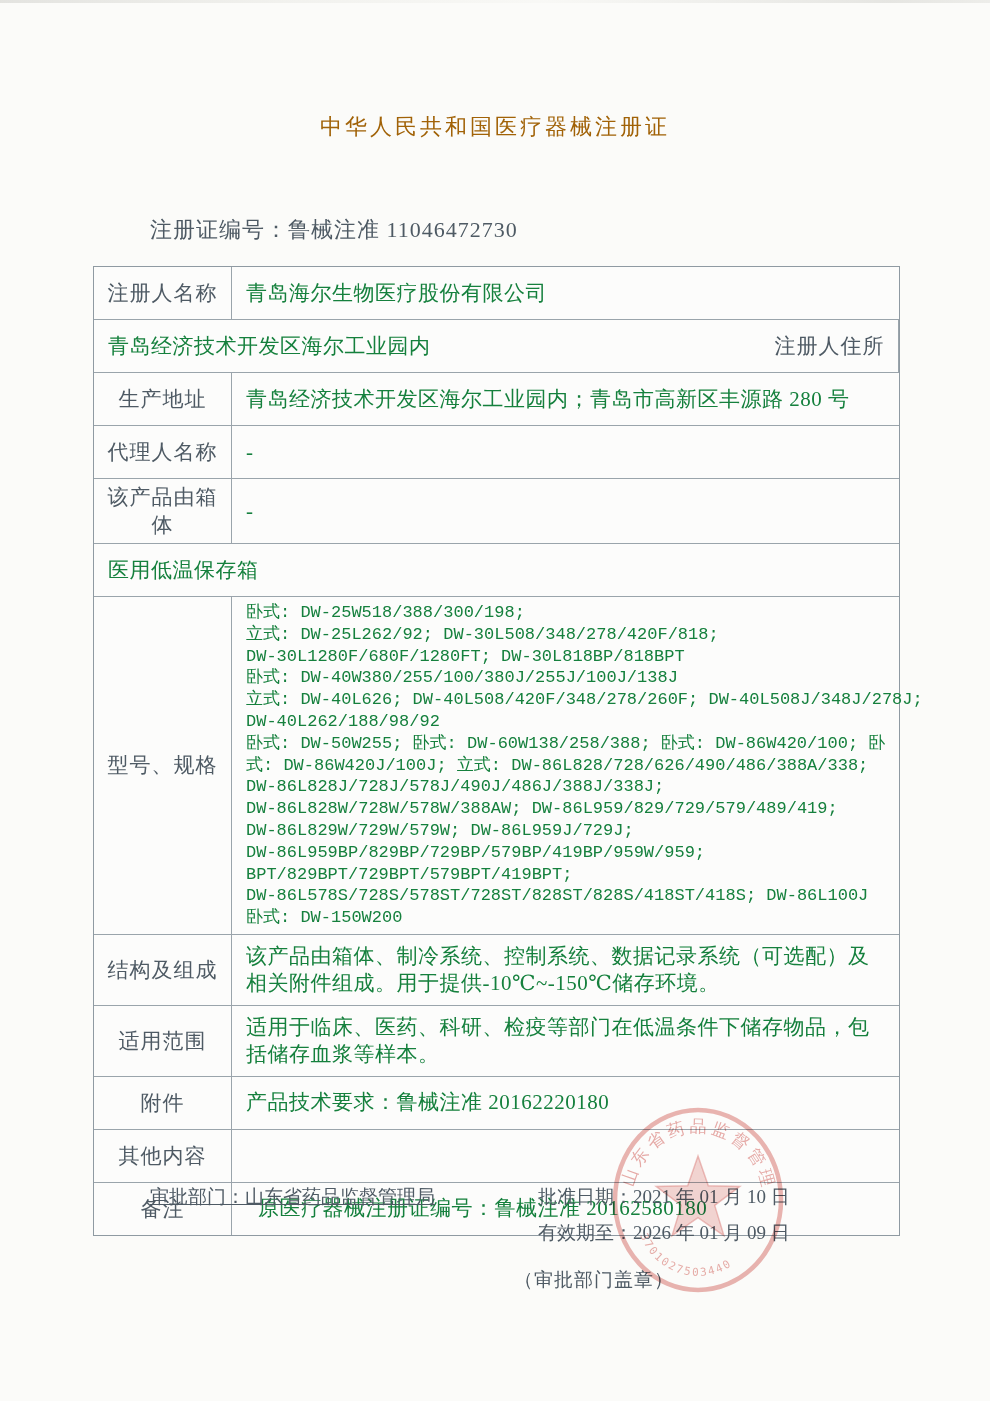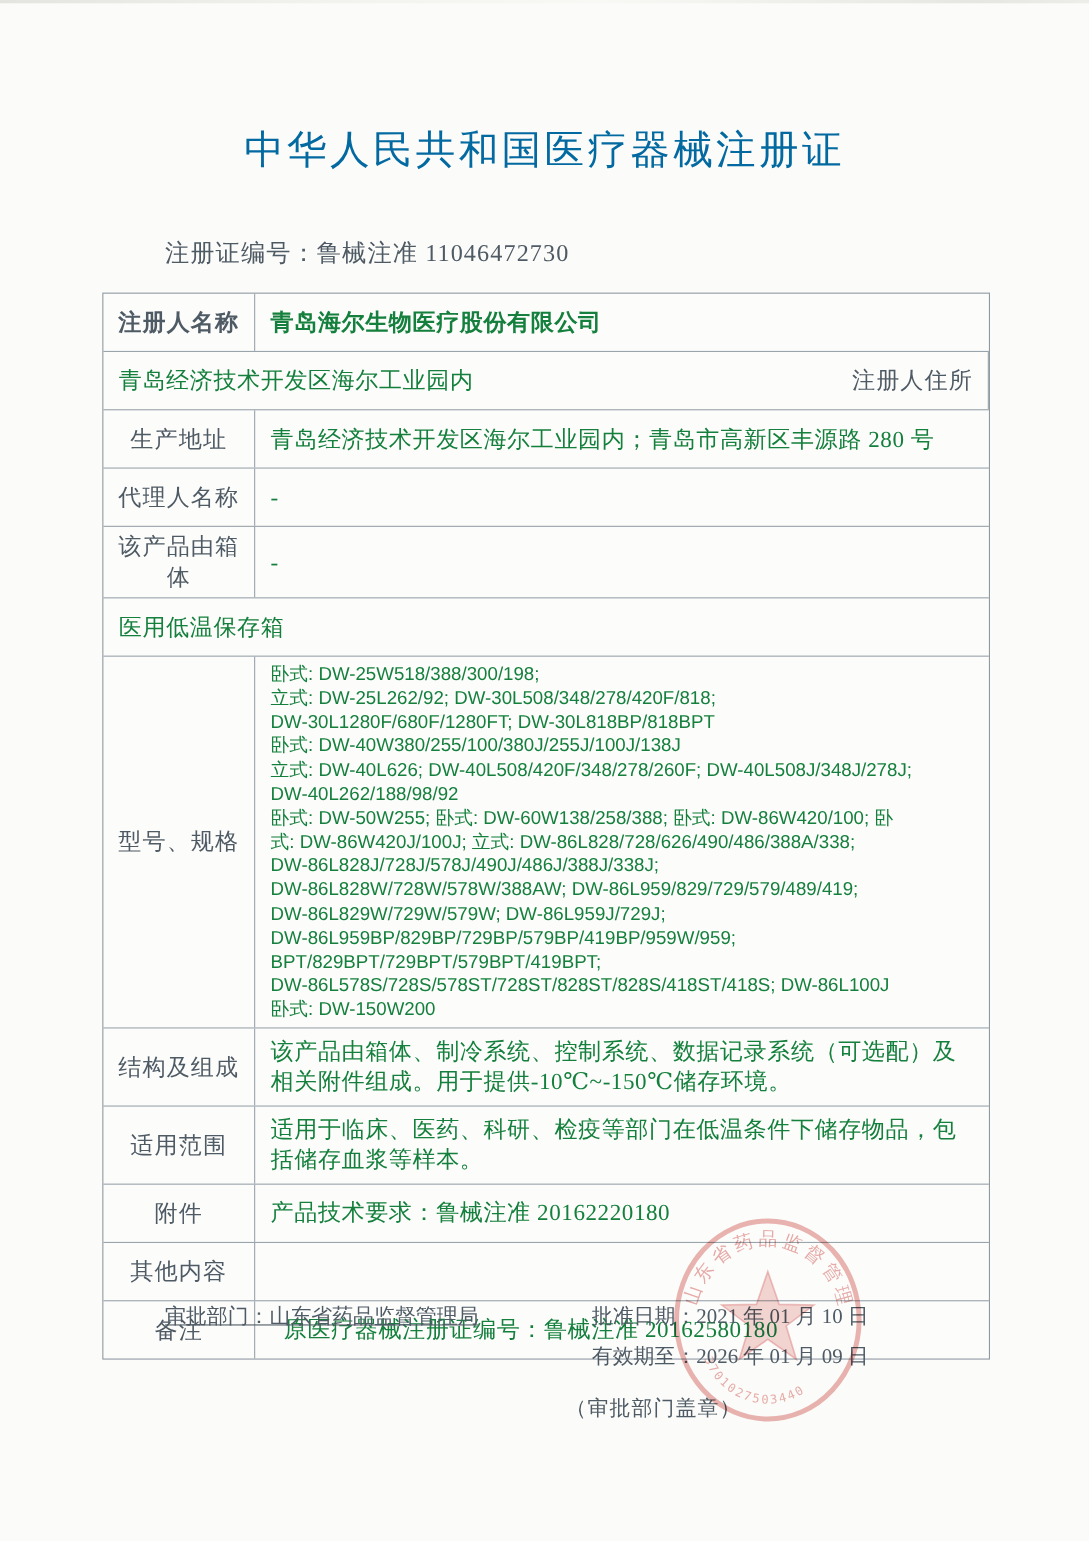--- a/index.html
+++ b/index.html
@@ -12,59 +12,59 @@
     overflow:hidden;
   }
   .scan-edge{
     position:absolute;top:0;left:0;width:100%;height:3px;
     background:linear-gradient(to right,#d9d9d5 0%,#eeeeea 30%,#f7f7f4 55%,#dcdcd8 90%,#e7e7e3 100%);
     opacity:.7;
   }
   .doc-title{
     position:absolute;top:112px;left:0;width:100%;
     text-align:center;
-    font-size:36px;letter-spacing:3px;
-    color:#0369a1;font-weight:400;
+    font-size:22px;letter-spacing:3px;
+    color:#a16207;font-weight:400;
   }
   .reg-line{
     position:absolute;top:215px;left:150px;
     font-size:22px;color:#4e5a64;letter-spacing:1px;
   }
   .cert-table{
     position:absolute;top:266px;left:93px;width:805px;
     border:1px solid #8f9aa2;
     display:flex;flex-direction:column;
     background:rgba(255,255,255,.3);
   }
   .row{
     display:flex;align-items:stretch;
     border-top:1px solid #9aa4ab;
   }
-  .row:first-child{border-top:none;font-weight:bold;}
+  .row:first-child{border-top:none;}
   .cell{box-sizing:border-box;}
   .cell.label{
     width:138px;min-width:138px;
     border-right:1px solid #9aa4ab;
     display:flex;align-items:center;justify-content:center;
     text-align:center;
     font-size:21px;color:#4e5a64;
     padding:4px 6px;
     letter-spacing:1px;
   }
   .cell.content{
     flex:1;
     display:flex;flex-direction:column;justify-content:center;
     font-size:21px;color:#15803d;
     padding:8px 14px;
     min-height:52px;
     line-height:27px;
     letter-spacing:.5px;
   }
   .cell.content.mono{
-    font-family:Liberation Sans, sans-serif;
+    font-family:Liberation Mono, monospace;
     font-size:17px;line-height:21.8px;
     letter-spacing:0;
     padding-top:5px;padding-bottom:5px;
   }
   .cell.content.mono div{white-space:nowrap;}
   .row[data-row="remark"] .cell.content{padding-left:26px;}
   .footer{
     position:absolute;top:1180px;left:0;width:990px;
     font-size:19px;color:#4e5a64;
   }

